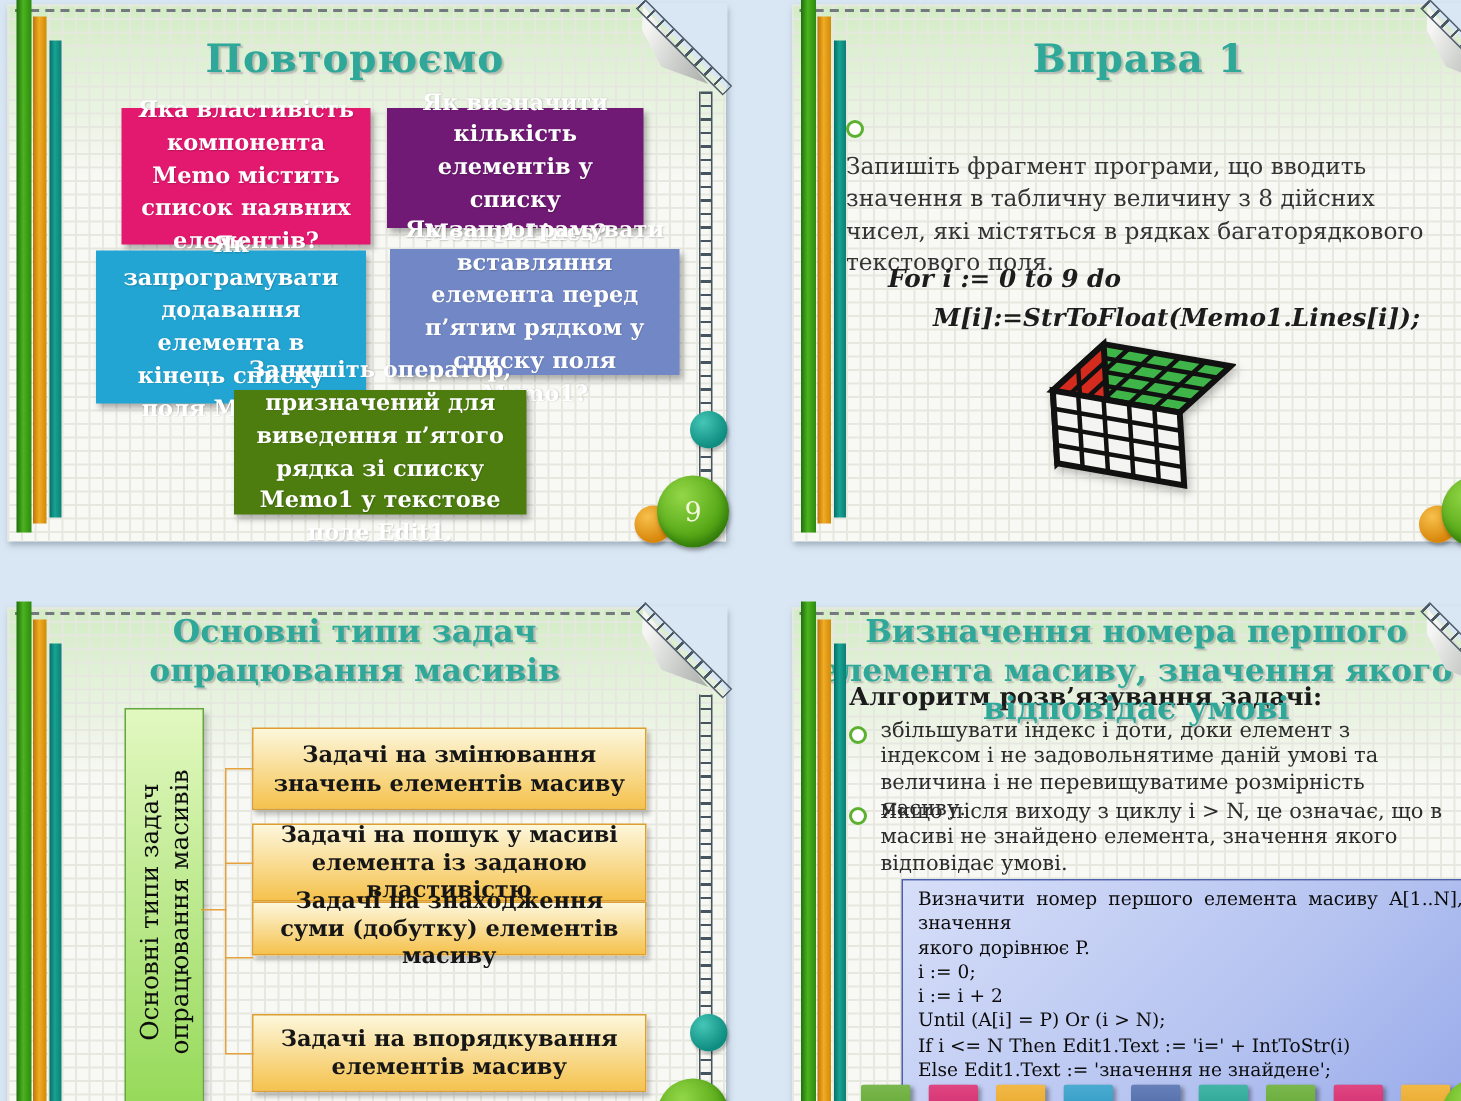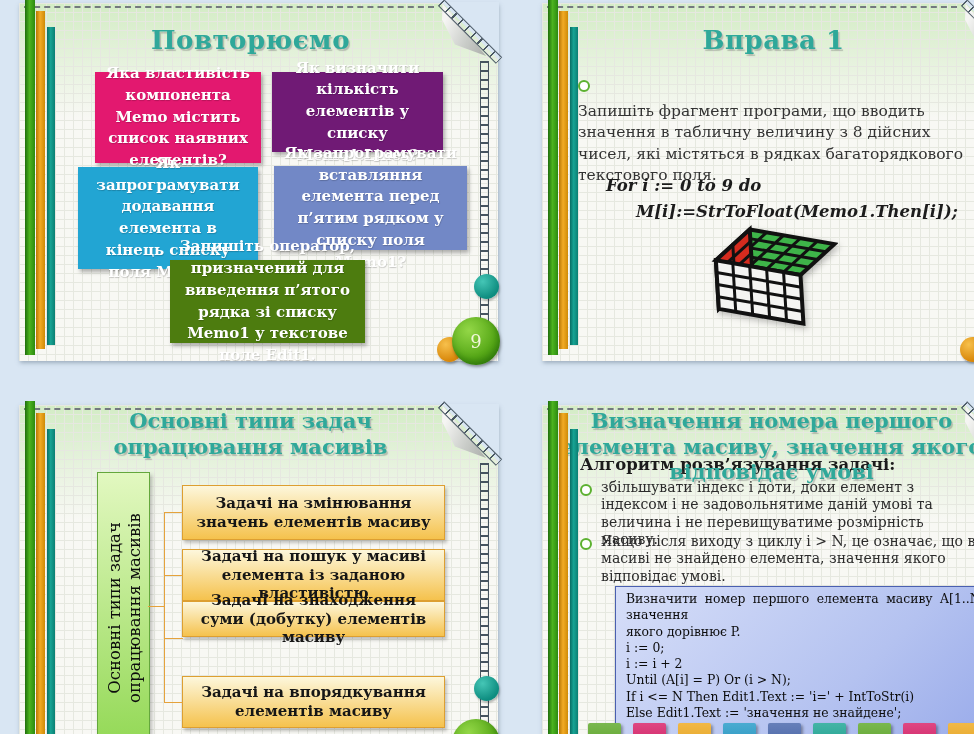--- a/index.html
+++ b/index.html
@@ -1,17 +1,17 @@
 <!DOCTYPE html>
 <html><head>
 <meta charset="utf-8">
 <style>
   html,body{margin:0;padding:0;background:#d9e6f3;}
   body{width:974px;height:734px;font-family:"DejaVu Serif","Liberation Serif",serif;}
-  .grid{box-sizing:border-box;width:974px;height:734px;padding:3px 19px;background:#d9e6f3;
+  .grid{box-sizing:border-box;width:974px;height:734px;padding:3px 5px;background:#d9e6f3;
         display:grid;grid-template-columns:479px 479px;grid-template-rows:358px 358px;column-gap:6px;row-gap:9px;gap:44px;}
   .slide{position:relative;width:479px;height:358px;}
   .paper{position:absolute;inset:0;background-color:#f8f8f4;
     background-image:
       linear-gradient(#e6e8e0 1px,transparent 1px),
       linear-gradient(90deg,#e6e8e0 1px,transparent 1px),
       linear-gradient(#d3ecc5,rgba(248,248,244,0) 115px);
     background-size:9px 9px,9px 9px,100% 100%;
     box-shadow:1px 2px 4px rgba(100,120,140,.5);}
   .stitch-top{position:absolute;top:3px;left:5px;right:64px;height:0;border-top:2px dashed #73797f;z-index:3;}
@@ -126,21 +126,21 @@
     <div class="stripe orange"></div>
     <div class="stripe teal"></div>
     <div class="content">
       <h2 class="title t-one">Вправа 1</h2>
       <div class="brow s2-b">
         <span class="ring"></span>
         <p>Запишіть фрагмент програми, що вводить значення в табличну величину з 8 дійсних чисел, які містяться в рядках багаторядкового текстового поля.</p>
       </div>
       <div class="code2">
         <div>For i := 0 to 9 do</div>
-        <div class="ind">M[i]:=StrToFloat(Memo1.Then[i]);</div>
+        <div class="ind">M[i]:=StrToFloat(Memo1.Lines[i]);</div>
       </div>
       <svg class="cube" viewBox="16 24 174 142">
 
         <g transform="matrix(115,20,-46,42,70,30)">
           <rect x="0" y="0" width="1" height="1" fill="#3eb449" stroke="#111" stroke-width="4" vector-effect="non-scaling-stroke"></rect>
           <path d="M0.2,0 V1 M0.4,0 V1 M0.6,0 V1 M0.8,0 V1 M0,0.25 H1 M0,0.5 H1 M0,0.75 H1" stroke="#111" stroke-width="3" fill="none" vector-effect="non-scaling-stroke"></path>
         </g>
 
         <g transform="matrix(-46,42,4,66,70,30)">
           <rect x="0" y="0" width="1" height="1" fill="#d42b1e" stroke="#111" stroke-width="4" vector-effect="non-scaling-stroke"></rect>

